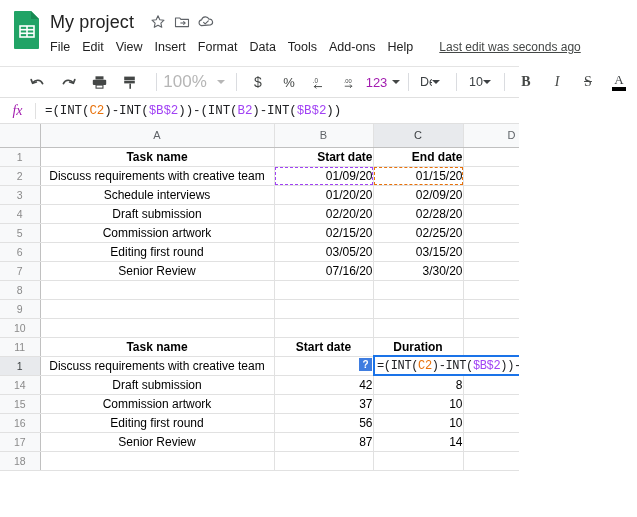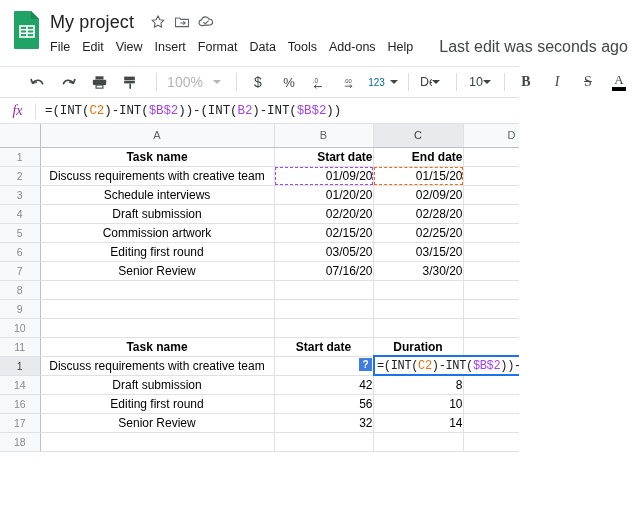--- a/index.html
+++ b/index.html
@@ -14,30 +14,30 @@
   .header{height:66px;display:flex;align-items:flex-start;padding:8px 0 0 10px;box-sizing:border-box;flex:0 0 auto;}
   .logo{width:30px;height:40px;margin:2px 8px 0 2px;flex:0 0 auto;position:relative;}
   .logo svg{display:block;}
   .titlewrap{display:flex;flex-direction:column;justify-content:flex-start;padding-top:1px;}
   .titlerow{display:flex;align-items:center;height:26px;}
   .doctitle{font-size:18px;color:#222222;letter-spacing:.1px;line-height:22px;padding-right:12px;white-space:nowrap;}
   .ticon{width:24px;height:22px;display:flex;align-items:center;justify-content:center;flex:0 0 auto;}
   .ticon svg{display:block;}
   .menurow{display:flex;align-items:center;height:22px;margin-top:1px;}
   .menuitem{font-size:12.5px;color:#222222;padding:2px 7px 2px 0;margin-right:5px;white-space:nowrap;line-height:16px;}
-  .lastedit{font-size:16px;color:#444746;margin-left:14px;white-space:nowrap;}
+  .lastedit{font-size:12px;color:#444746;text-decoration:underline;margin-left:14px;white-space:nowrap;}
 
   
   .toolbar{height:32px;border-top:1px solid #e4e4e4;border-bottom:1px solid #e0e0e0;
     display:flex;align-items:center;padding-left:24px;box-sizing:border-box;flex:0 0 auto;background:#fff;}
   .tbtn{height:26px;min-width:26px;display:flex;align-items:center;justify-content:center;
     color:#444746;font-size:13px;margin-right:5px;padding:0 3px;box-sizing:border-box;}
   .tbtn svg{display:block;}
   .tsep{width:1px;height:18px;background:#dadce0;margin:0 8px;flex:0 0 auto;}
-  .zoombox{display:flex;align-items:center;color:#b6b6b6;font-size:14px;min-width:58px;}
+  .zoombox{display:flex;align-items:center;color:#b6b6b6;font-size:17px;min-width:58px;}
   .zoombox .caret{margin-left:10px;}
   .caret{width:0;height:0;border-left:4px solid transparent;border-right:4px solid transparent;border-top:4px solid currentColor;display:inline-block;}
   .fontbox{display:flex;align-items:center;color:#3c4043;font-size:12.5px;width:92px;}
   .fontbox .nm{flex:1;white-space:nowrap;overflow:hidden;}
   .sizebox{display:flex;align-items:center;color:#3c4043;font-size:12.5px;width:56px;}
   .sizebox .nm{flex:1;padding-left:4px;}
   .bold{font-weight:bold;font-size:14px;font-family:"Liberation Serif",serif;}
   .ital{font-style:italic;font-size:14px;font-family:"Liberation Serif",serif;}
   .strike{text-decoration:line-through;font-size:14px;font-family:"Liberation Serif",serif;}
   .textcolor{display:flex;flex-direction:column;align-items:center;justify-content:center;line-height:1;}
@@ -186,21 +186,21 @@
         <path d="M3 13.6 h9 M5 11.6 L3 13.6 L5 15.6" fill="none" stroke="#444746" stroke-width="1.2" stroke-linecap="round" stroke-linejoin="round"></path>
       </svg>
     </div>
     <div class="tbtn" style="padding:0 5px;">
       <svg width="22" height="17" viewBox="0 0 22 17">
         <text x="1" y="9" font-size="8" fill="#444746" font-family="Liberation Sans">.00</text>
         <path d="M3 13.6 h9 M10 11.6 L12 13.6 L10 15.6" fill="none" stroke="#444746" stroke-width="1.2" stroke-linecap="round" stroke-linejoin="round"></path>
       </svg>
     </div>
     <div class="tbtn" style="padding:0 2px 0 4px;">
-      <span style="font-size:10px;color:#0369a1;">123</span>
+      <span style="font-size:13px;color:#a21caf;">123</span>
       <span class="caret" style="margin-left:5px;"></span>
     </div>
 
     <div class="tsep"></div>
 
     <div class="tbtn fontbox">
       <span class="nm">Default (Ari…</span>
       <span class="caret"></span>
     </div>
 
@@ -348,31 +348,39 @@
           </tr>
           <tr>
             <th class="rowhead">14</th>
             <td class="cell l">Draft submission</td>
             <td class="cell r">42</td>
             <td class="cell r">8</td>
             <td class="cell l"></td>
             <td class="cell l"></td>
           </tr>
           <tr>
+            <th class="rowhead">15</th>
+            <td class="cell l">Commission artwork</td>
+            <td class="cell r">37</td>
+            <td class="cell r">10</td>
+            <td class="cell l"></td>
+            <td class="cell l"></td>
+          </tr>
+          <tr>
             <th class="rowhead">16</th>
             <td class="cell l">Editing first round</td>
             <td class="cell r">56</td>
             <td class="cell r">10</td>
             <td class="cell l"></td>
             <td class="cell l"></td>
           </tr>
           <tr>
             <th class="rowhead">17</th>
             <td class="cell l">Senior Review</td>
-            <td class="cell r">32</td>
+            <td class="cell r">87</td>
             <td class="cell r">14</td>
             <td class="cell l"></td>
             <td class="cell l"></td>
           </tr>
           <tr>
             <th class="rowhead">18</th>
             <td class="cell l"></td>
             <td class="cell r"></td>
             <td class="cell r"></td>
             <td class="cell l"></td>

